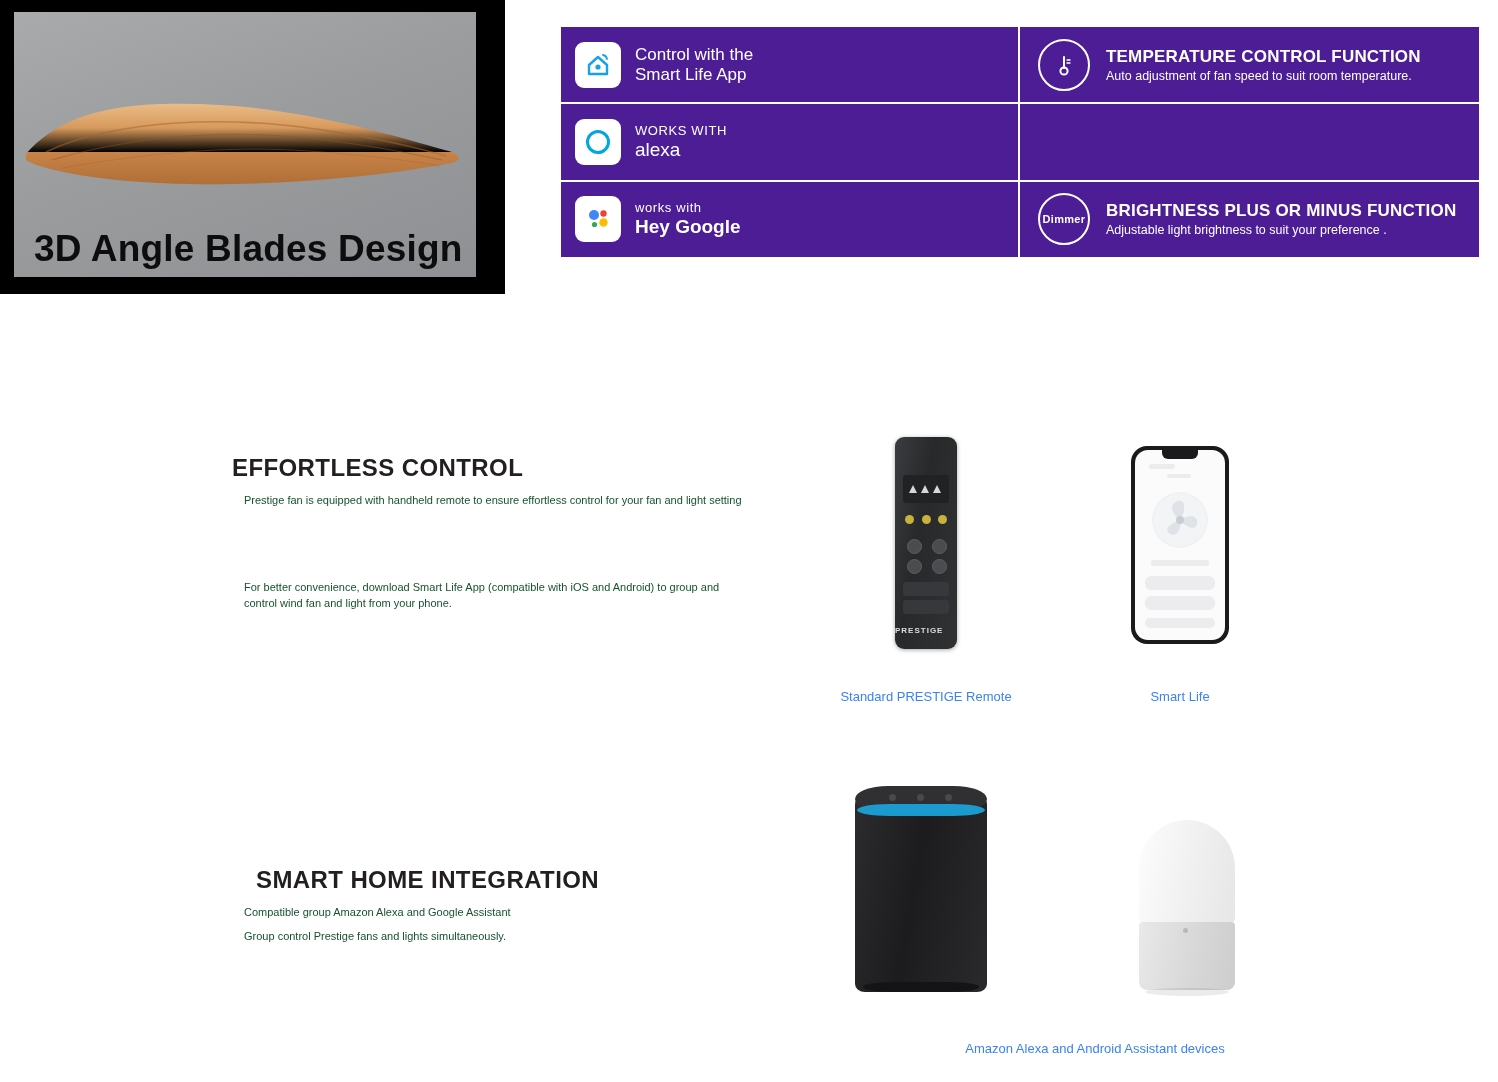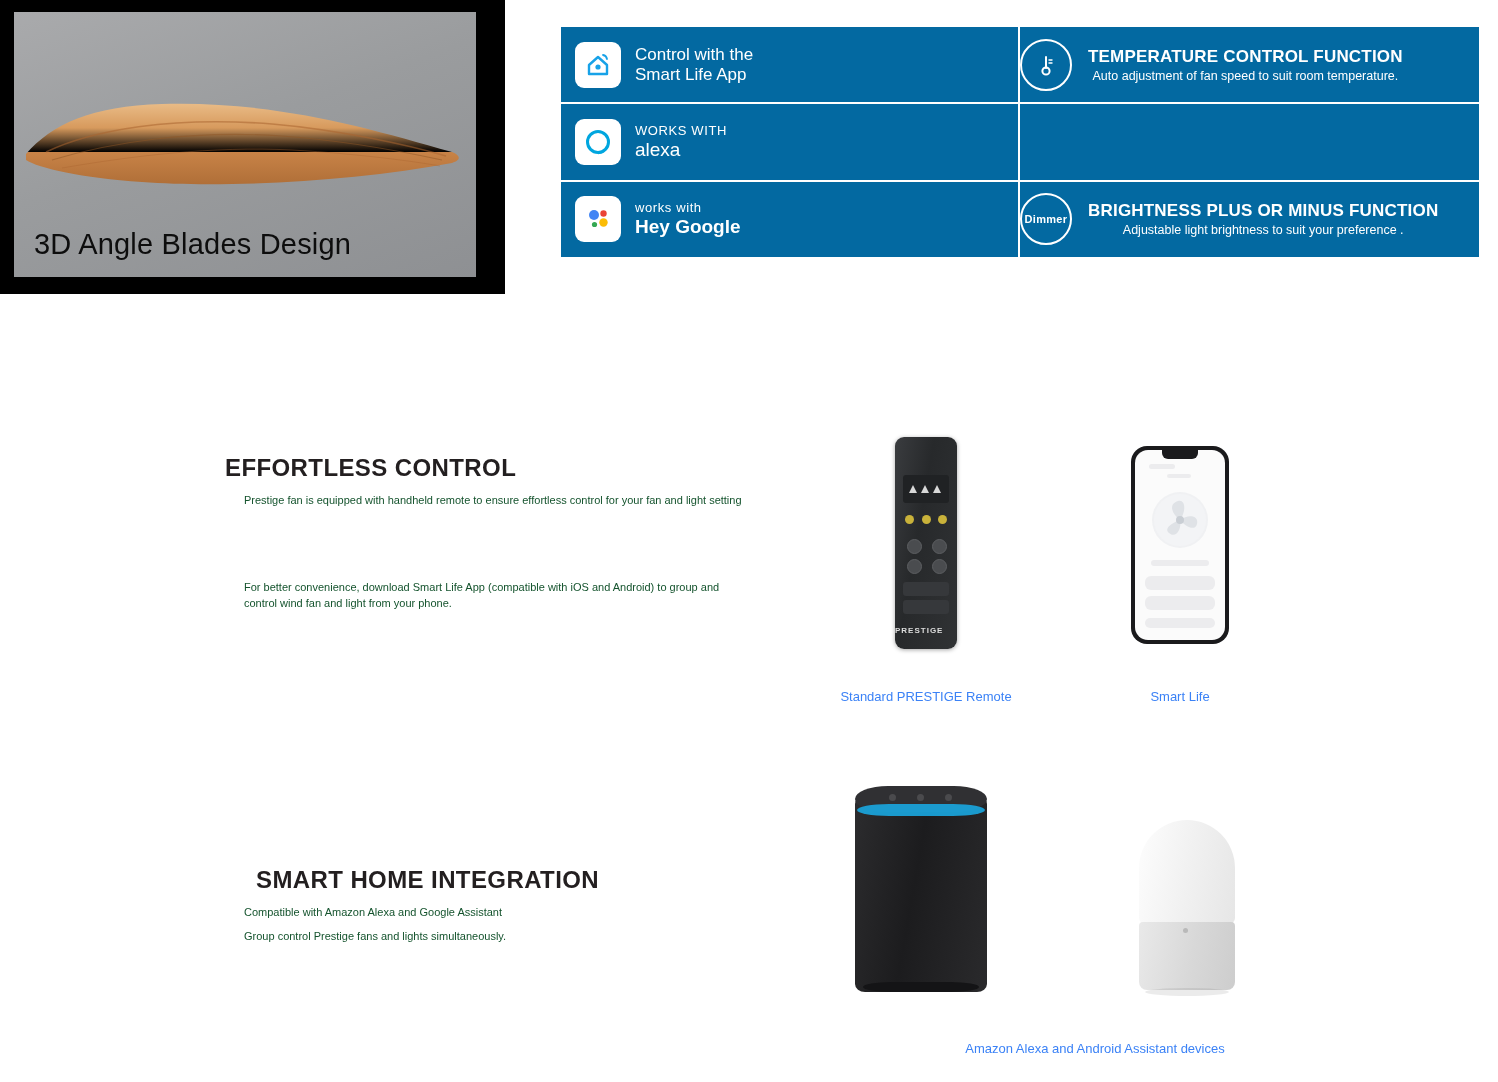--- a/index.html
+++ b/index.html
@@ -38,35 +38,35 @@
     position: absolute;
     left: 8px;
     top: 78px;
     width: 448px;
     height: 104px;
   }
   .hero-caption {
     position: absolute;
     left: 34px;
     top: 228px;
-    font-size: 29px;
-    font-weight: normal;
+    font-size: 37px;
+    font-weight: bold;
     color: #0d0d0d;
     letter-spacing: 0.2px;
     font-family: "Liberation Sans", sans-serif;
   }
 
   
   .banner {
     position: absolute;
     left: 561px;
     top: 27px;
     width: 918px;
     height: 230px;
-    background: #0369a1;
+    background: #4c1d95;
     display: flex;
     flex-direction: column;
   }
   .banner-row {
     flex: 1;
     display: flex;
     align-items: center;
     border-bottom: 2px solid #ffffff;
     position: relative;
   }
@@ -78,23 +78,23 @@
     align-items: center;
     padding-left: 14px;
     box-sizing: border-box;
     border-right: 2px solid #ffffff;
     height: 100%;
   }
   .bn-right {
     width: 50%;
     display: flex;
     align-items: center;
+    padding-left: 18px;
     box-sizing: border-box;
     height: 100%;
-    text-align: center;
   }
 
   .badge-box {
     width: 46px;
     height: 46px;
     background: #ffffff;
     border-radius: 9px;
     display: flex;
     align-items: center;
     justify-content: center;
@@ -457,21 +457,21 @@
     <div class="bn-right">
       <div class="circle-icon text">Dimmer</div>
       <div class="func-text">
         <span class="func-title">BRIGHTNESS PLUS OR MINUS FUNCTION</span>
         <span class="func-sub">Adjustable light brightness to suit your preference .</span>
       </div>
     </div>
   </div>
 </div>
 
-<div class="section-title" style="left:225px; top:454px;">EFFORTLESS CONTROL</div>
+<div class="section-title" style="left:232px; top:454px;">EFFORTLESS CONTROL</div>
 
 <div class="body-text" style="left:226px; top:493px; width:530px;">Prestige fan is equipped with handheld remote to ensure effortless control for your fan and light setting</div>
 
 <div class="body-text" style="left:226px; top:580px; width:500px;">For better convenience, download Smart Life App (compatible with iOS and Android) to group and control wind fan and light from your phone.</div>
 
 <div class="remote">
   <div class="screen"></div>
   <div class="chev" style="left:14px;"></div>
   <div class="chev" style="left:26px;"></div>
   <div class="chev" style="left:38px;"></div>
@@ -509,21 +509,21 @@
     <div class="pill" style="left:10px; top:126px; width:70px; height:14px;"></div>
     <div class="pill" style="left:10px; top:146px; width:70px; height:14px;"></div>
     <div class="pill" style="left:10px; top:168px; width:70px; height:10px;"></div>
   </div>
 </div>
 
 <div class="cap" style="left:1115px; top:689px; width:130px;">Smart Life</div>
 
 <div class="section-title" style="left:225px; top:866px;margin-left:31px;">SMART HOME INTEGRATION</div>
 
-<div class="body-text" style="left:226px; top:905px; width:520px;">Compatible with Amazon Alexa and Google Assistant</div>
+<div class="body-text" style="left:226px; top:905px; width:520px;">Compatible group Amazon Alexa and Google Assistant</div>
 <div class="body-text" style="left:226px; top:929px; width:520px;">Group control Prestige fans and lights simultaneously.</div>
 
 <div class="echo">
   <div class="body"></div>
   <div class="top">
     <div class="btn" style="left:34px;"></div>
     <div class="btn" style="left:62px;"></div>
     <div class="btn" style="left:90px;"></div>
   </div>
   <div class="ring"></div>

